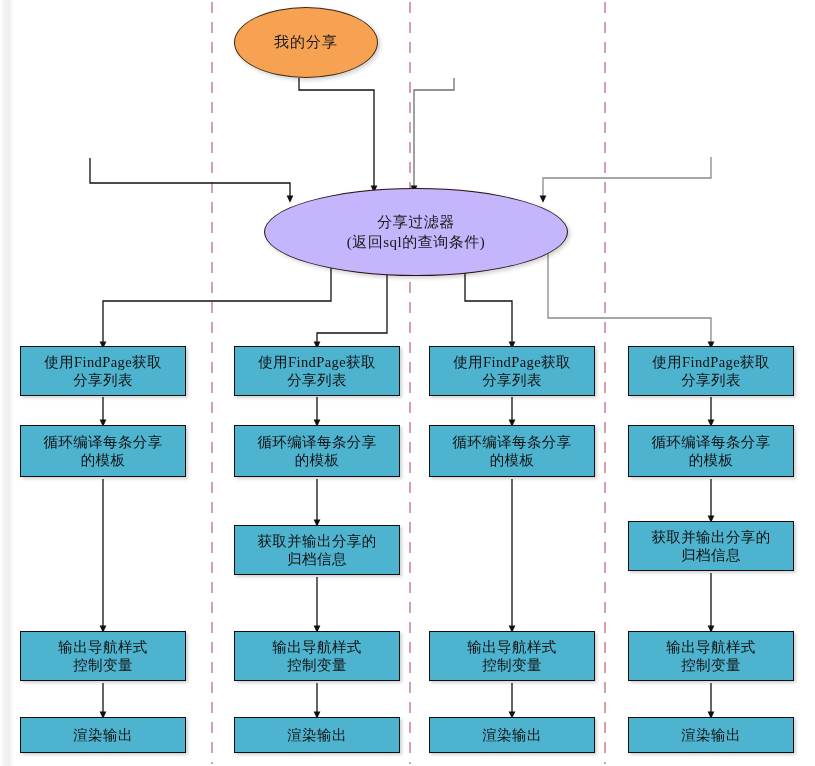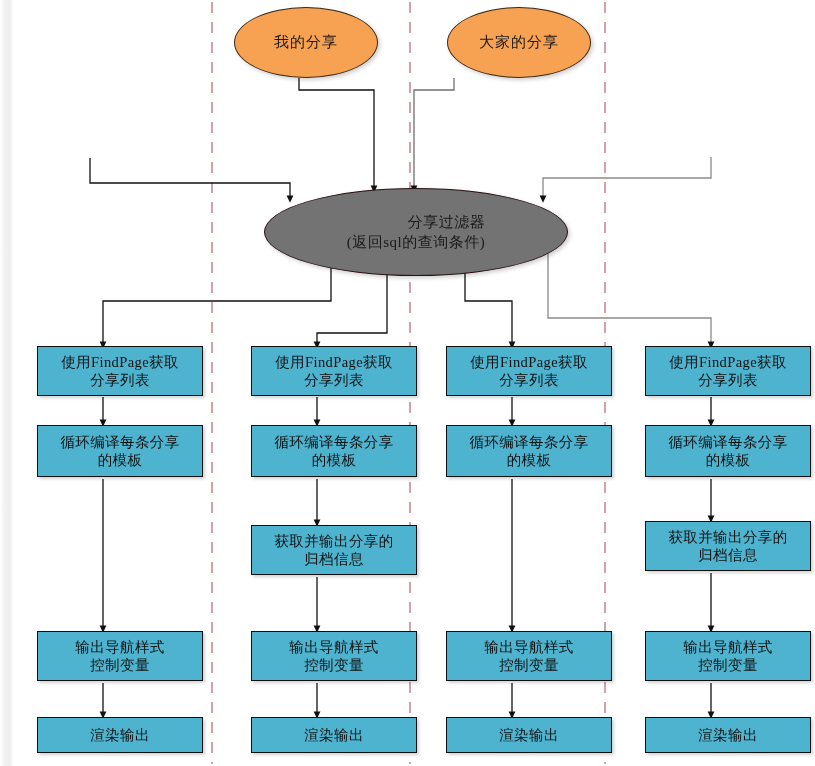--- a/index.html
+++ b/index.html
@@ -28,39 +28,38 @@
     background:#4eb3ce;
     border:1px solid #0f0f0f;
     color:#111111;
     display:flex;align-items:center;justify-content:center;
     text-align:center;
     font-size:14.5px;
     line-height:1.25;
     letter-spacing:0.4px;
     white-space:pre-line;
     box-shadow:2px 2px 3px rgba(0,0,0,0.18);
-    margin-left:17px;
   }
 
   
   .ell{
     position:absolute;
     box-sizing:border-box;
     background:#f7a253;
     border:1px solid #3b2a16;
     border-radius:50%;
     display:flex;align-items:center;justify-content:center;
-    text-align:right;
+    text-align:center;
     color:#1b1b1b;
     font-size:15px;
     letter-spacing:1px;
     box-shadow:2px 2px 4px rgba(0,0,0,0.20);
   }
   .ell.filter{
-    background:#737373;
+    background:#c4b5fd;
     border:1px solid #2a1110;
     font-size:15px;
     line-height:1.35;
     white-space:pre-line;
     letter-spacing:0.5px;
   }
 </style>
 </head>
 <body>
 
@@ -121,23 +120,20 @@
       <path d="M711,683 L711,715" marker-end="url(#ah)"></path>
     </g>
   </svg>
 
   <div class="nodelayer">
 
     <div class="ell" style="left:234px;top:7px;width:144px;height:71px;">
       <span>我的分享</span>
     </div>
 
-    <div class="ell" style="left:447px;top:7px;width:144px;height:71px;">
-      <span>大家的分享</span>
-    </div>
 
 
 
     <div class="ell filter" style="left:264px;top:188px;width:304px;height:88px;">
       <span>分享过滤器
 (返回sql的查询条件)</span>
     </div>
 
     <div class="pbox" style="left:20px;top:346px;width:166px;height:50px;">
       <span>使用FindPage获取

